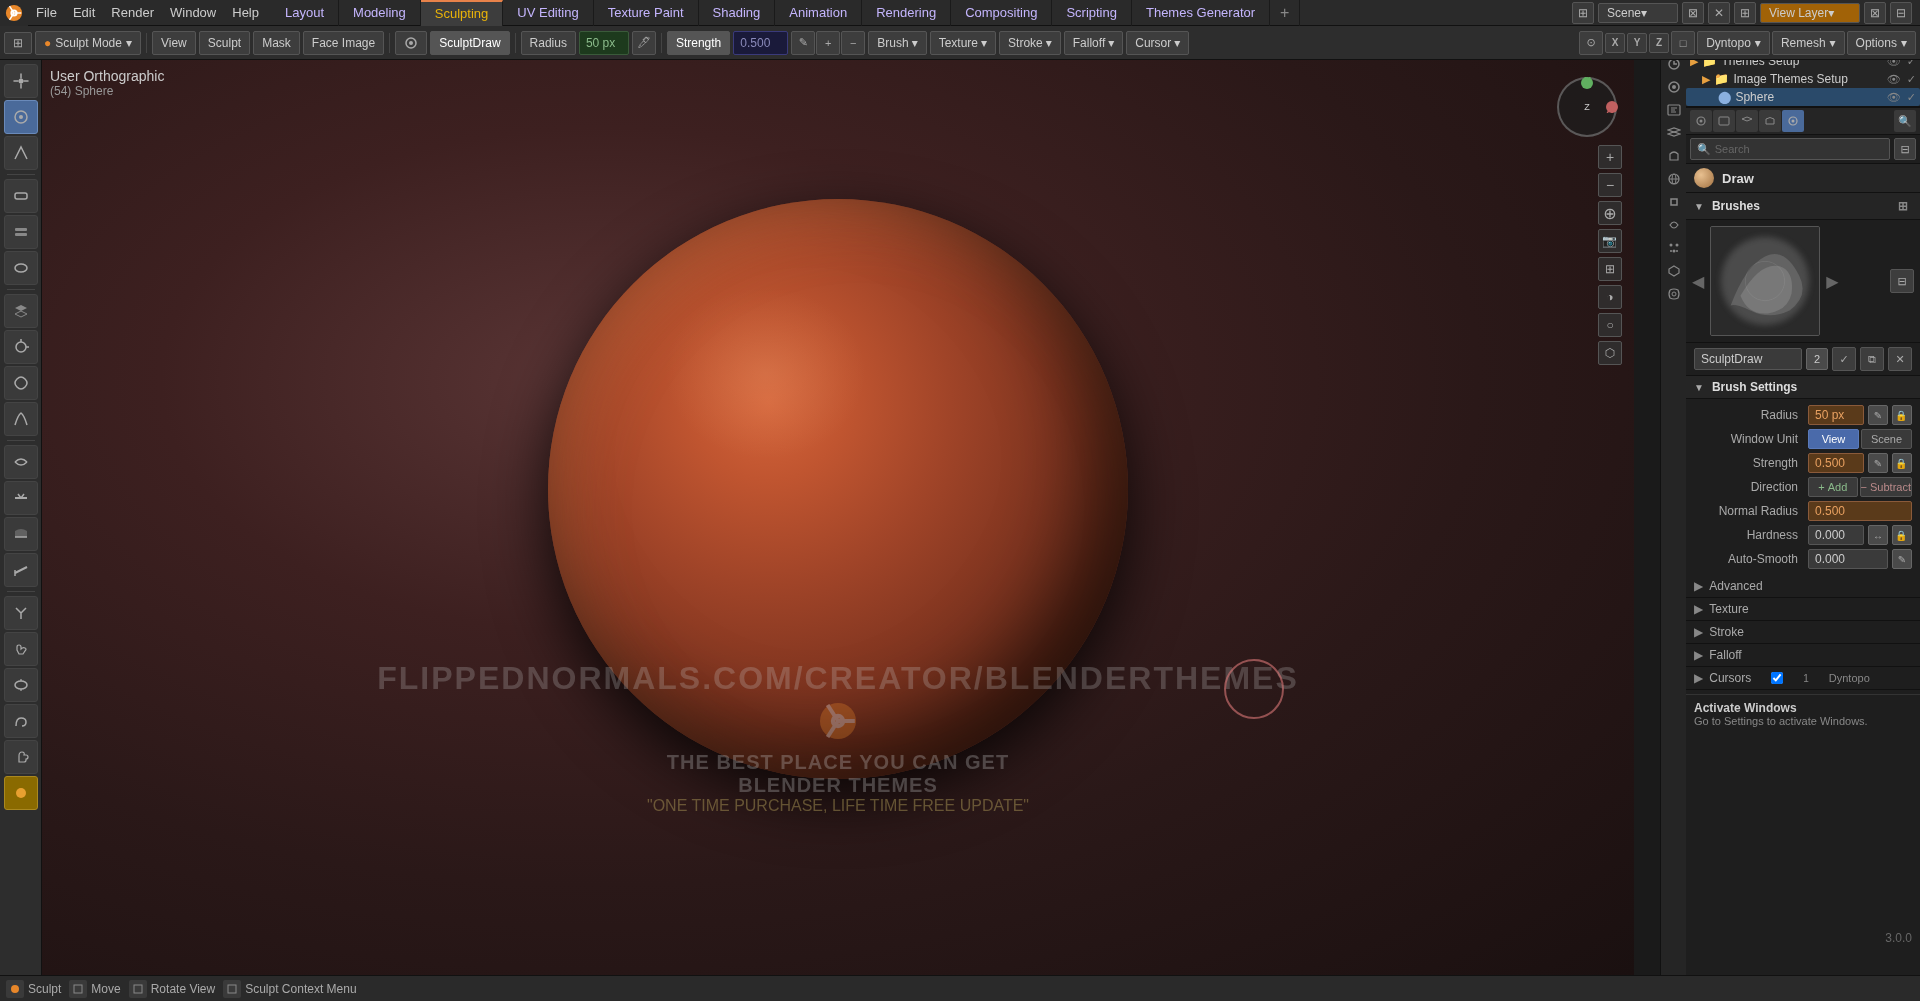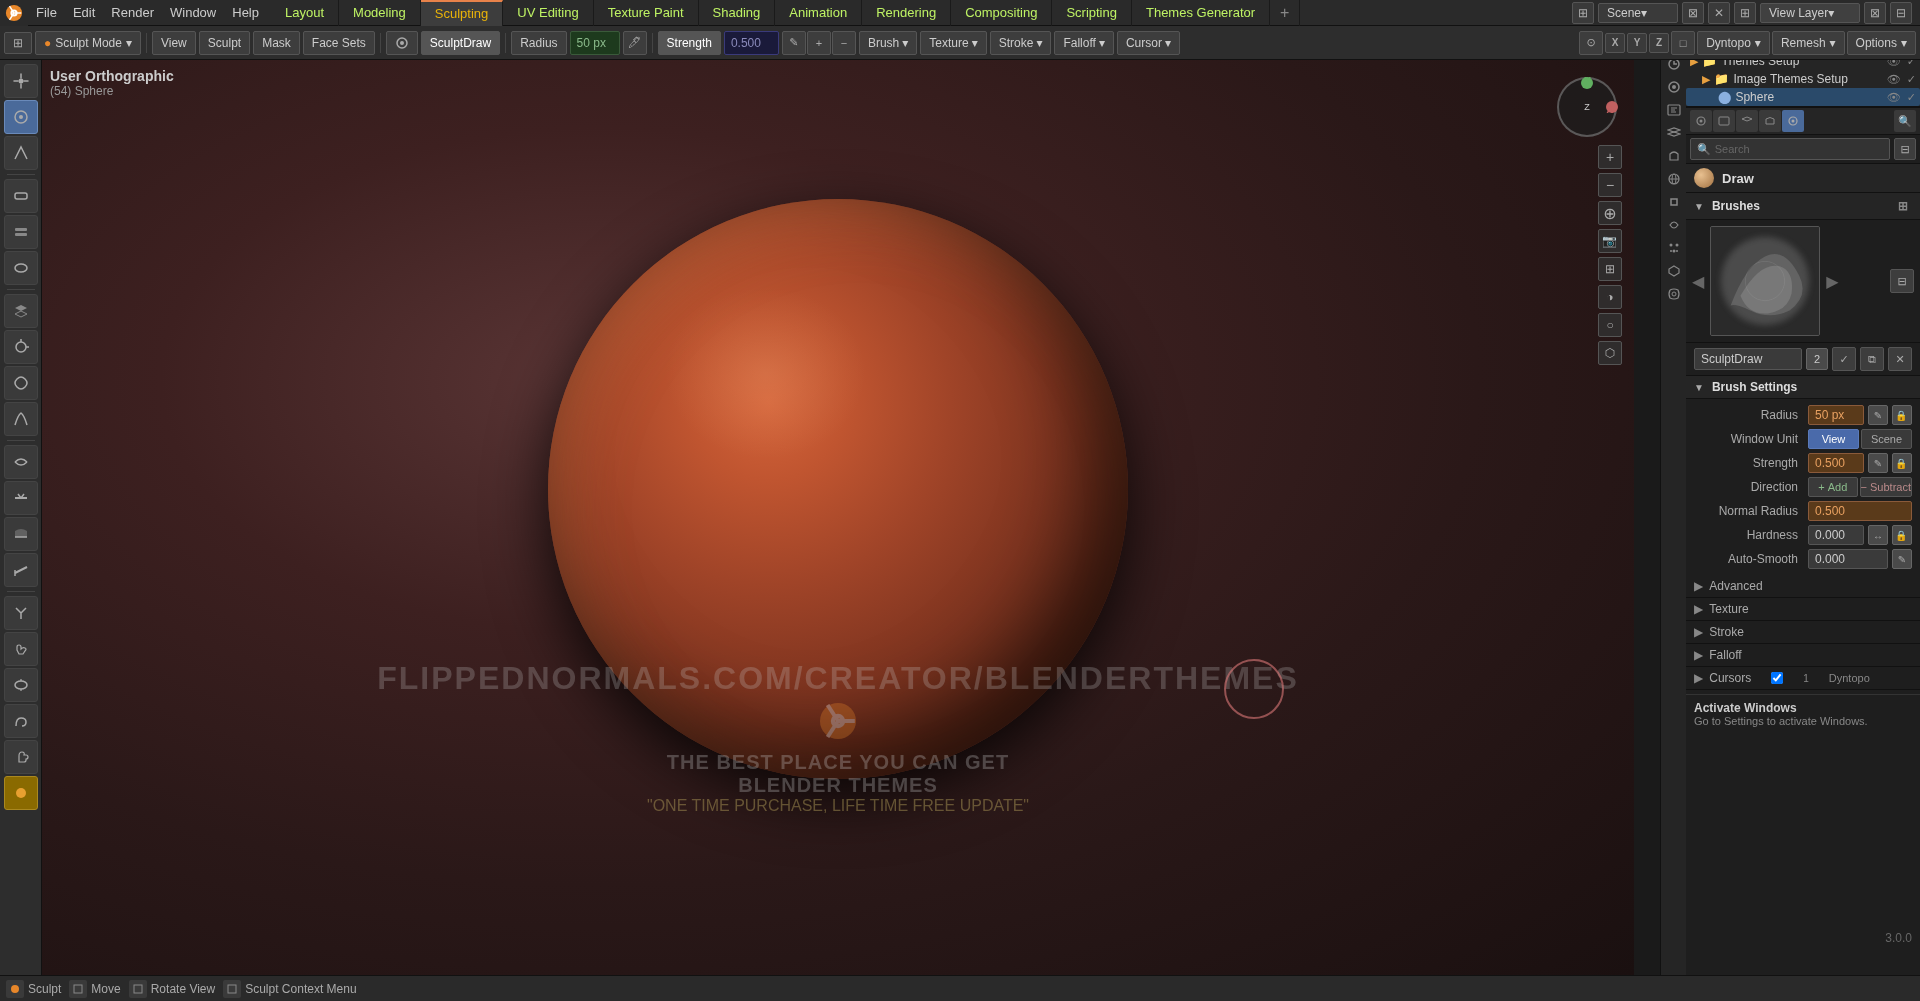--- a/index.html
+++ b/index.html
@@ -49,21 +49,21 @@
       flex: 1;
       height: 26px;
       margin-left: 4px;
     }
     .workspace-tab {
       padding: 0 14px;
       height: 26px;
       display: flex;
       align-items: center;
       font-size: 13px;
-      color: #bef264;
+      color: #c4b5fd;
       cursor: pointer;
       border-right: 1px solid #1a1a1a;
     }
     .workspace-tab.active {
       background: #3d3d3d;
       color: #eab308;
       border-top: 2px solid #e8824a;
     }
     .workspace-tab.add-tab {
       padding: 0 10px;
@@ -83,21 +83,21 @@
       padding: 2px 8px;
       height: 20px;
       font-size: 12px;
       display: flex;
       align-items: center;
       cursor: pointer;
       border-radius: 2px;
       min-width: 80px;
     }
     .view-layer-selector {
-      background: #404040;
+      background: #a16207;
       border: 1px solid #555;
       color: #ccc;
       padding: 2px 8px;
       height: 20px;
       font-size: 12px;
       display: flex;
       cursor: pointer;
       border-radius: 2px;
       min-width: 100px;
     }
@@ -512,21 +512,21 @@
     .viewport-info {
       position: absolute;
       top: 8px;
       left: 8px;
       color: #aaa;
       font-size: 13px;
       pointer-events: none;
     }
     .viewport-info .view-name {
       font-size: 14px;
-      font-weight: bold;
+      font-weight: normal;
       color: #ccc;
     }
     .viewport-info .object-info {
       font-size: 12px;
       color: #999;
     }
 
     
     .watermark {
       position: absolute;
@@ -757,21 +757,21 @@
 <div class="header-toolbar">
   <div class="top-icon-btn" style="width:28px">⊞</div>
   <div class="mode-selector">
     <span style="color:#e8872a">●</span>
     <span>Sculpt Mode</span> ▾
   </div>
   <div class="toolbar-divider"></div>
   <div class="toolbar-btn">View</div>
   <div class="toolbar-btn">Sculpt</div>
   <div class="toolbar-btn">Mask</div>
-  <div class="toolbar-btn">Face Sets</div>
+  <div class="toolbar-btn">Face Image</div>
   <div class="toolbar-divider"></div>
   <div class="toolbar-btn">
     <svg width="14" height="14" viewBox="0 0 14 14" style="flex-shrink:0">
       <circle cx="7" cy="7" r="5" fill="none" stroke="#aaa" stroke-width="1.5"></circle>
       <circle cx="7" cy="7" r="2" fill="#aaa"></circle>
     </svg>
   </div>
   <div class="toolbar-btn active">SculptDraw</div>
   <div class="toolbar-divider"></div>
   <div class="toolbar-btn">Radius</div>

